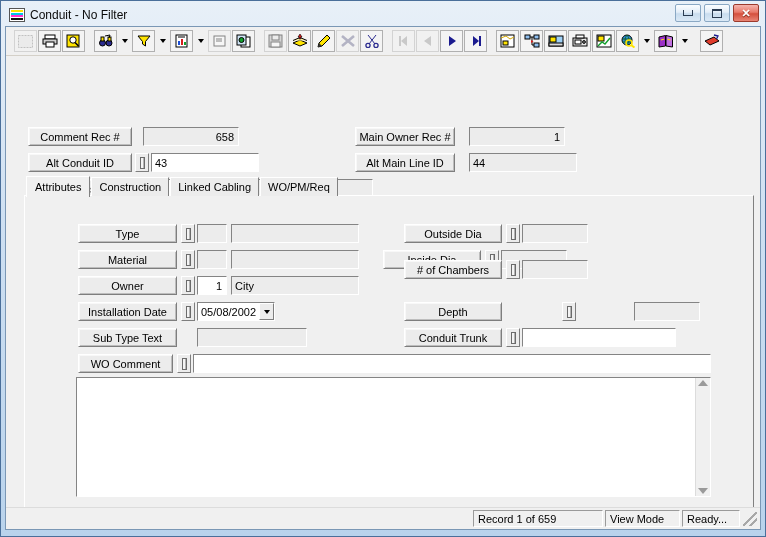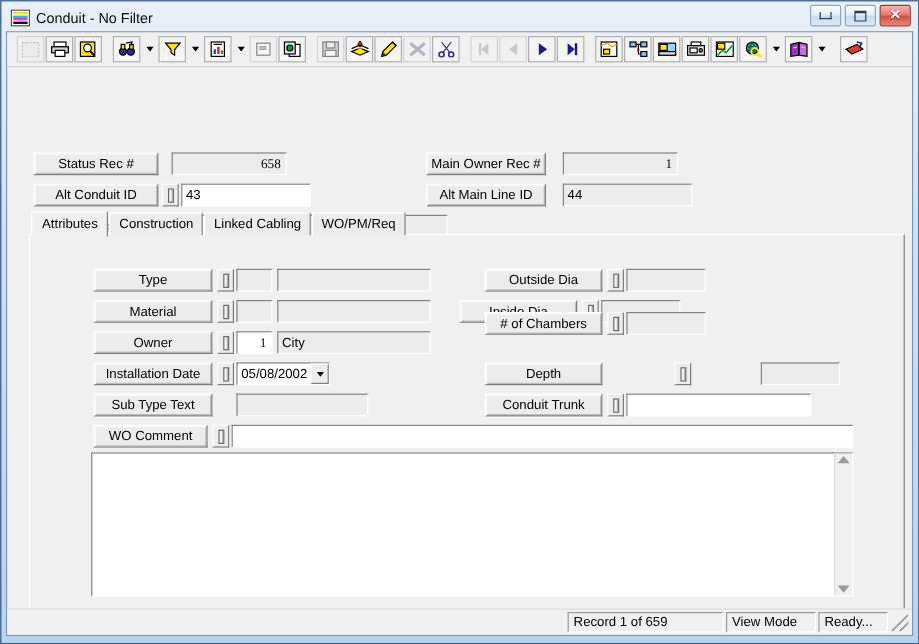--- a/index.html
+++ b/index.html
@@ -151,21 +151,21 @@
     height: 19px;
     font-size: 11px;
     display: flex;
     align-items: center;
     padding: 0 3px;
     overflow: hidden;
     white-space: nowrap;
   }
   .fld-ro { background: #ececec; color: #000; }
   .fld-rw { background: #ffffff; color: #000; }
-  .right { justify-content: flex-end; padding-right: 4px; font-family: Liberation Serif, serif; }
+  .right { justify-content: flex-end; padding-right: 4px; }
 
   .picker {
     width: 14px; height: 19px;
     background: #ececec;
     border: 1px solid;
     border-color: #ffffff #7e7e7e #7e7e7e #ffffff;
     box-sizing: border-box;
     display: flex; align-items: center; justify-content: center;
     cursor: default;
   }
@@ -519,21 +519,21 @@
         <svg width="16" height="14" viewBox="0 0 16 14">
           <path d="M1 7 L10 3 L15 7 L6 11 Z" fill="#e03b2b" stroke="#000"></path>
           <path d="M10 1 L14 2 L12.5 5" fill="none" stroke="#1b1b8f" stroke-width="1.3"></path>
         </svg>
       </span>
     </div>
 
     <div class="form-area">
 
       <div class="row" style="left:22px; top:71px;">
-        <span class="lbl-btn" style="width:104px;">Status Rec #</span>
+        <span class="lbl-btn" style="width:104px;">Comment Rec #</span>
         <span style="width:11px;"></span>
         <span class="sunken fld-ro right" style="width:96px;">658</span>
       </div>
 
       <div class="row" style="left:22px; top:97px;">
         <span class="lbl-btn" style="width:104px;">Alt Conduit ID</span>
         <span style="width:3px;"></span>
         <span class="picker">
             <i></i>
           </span>

